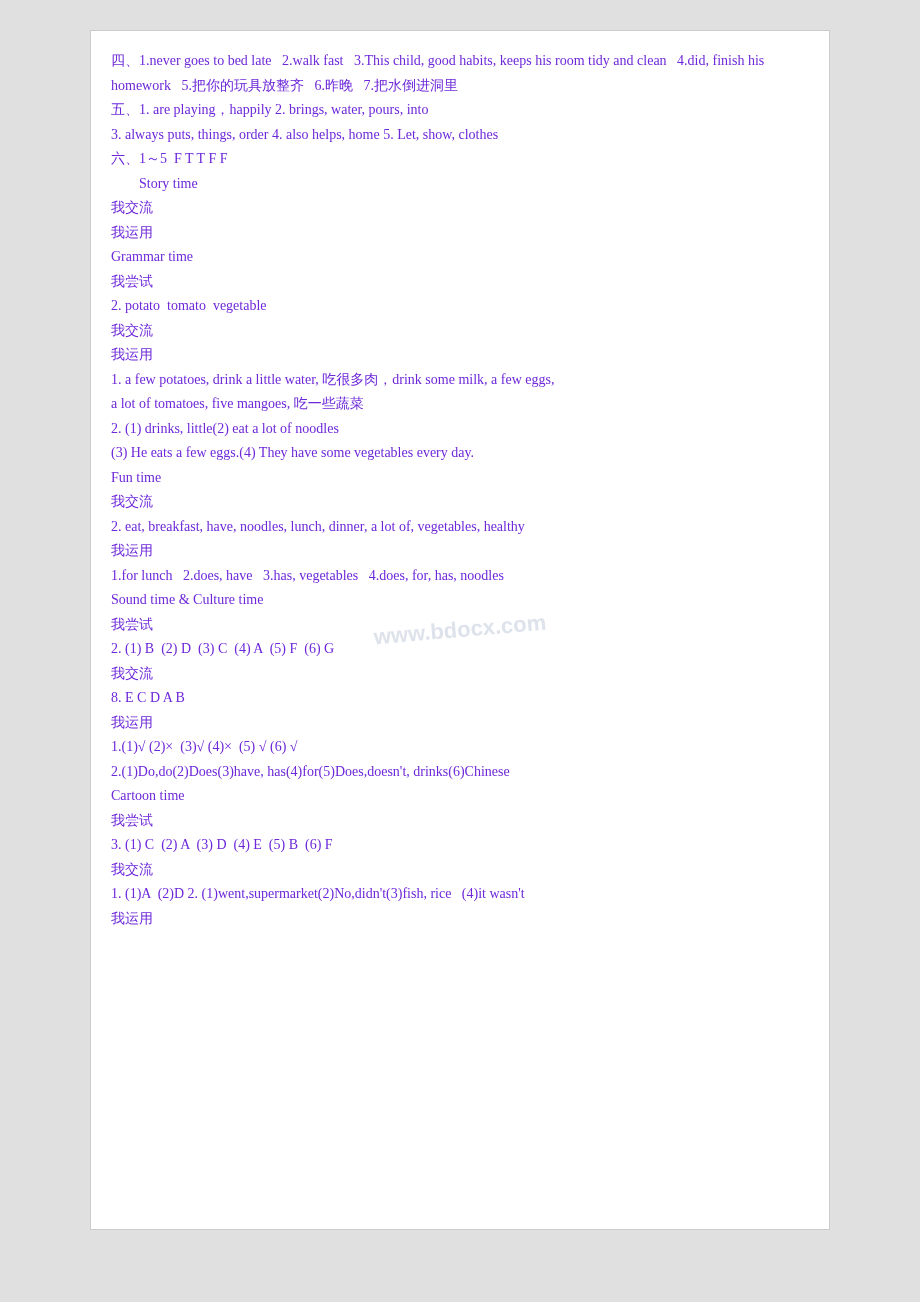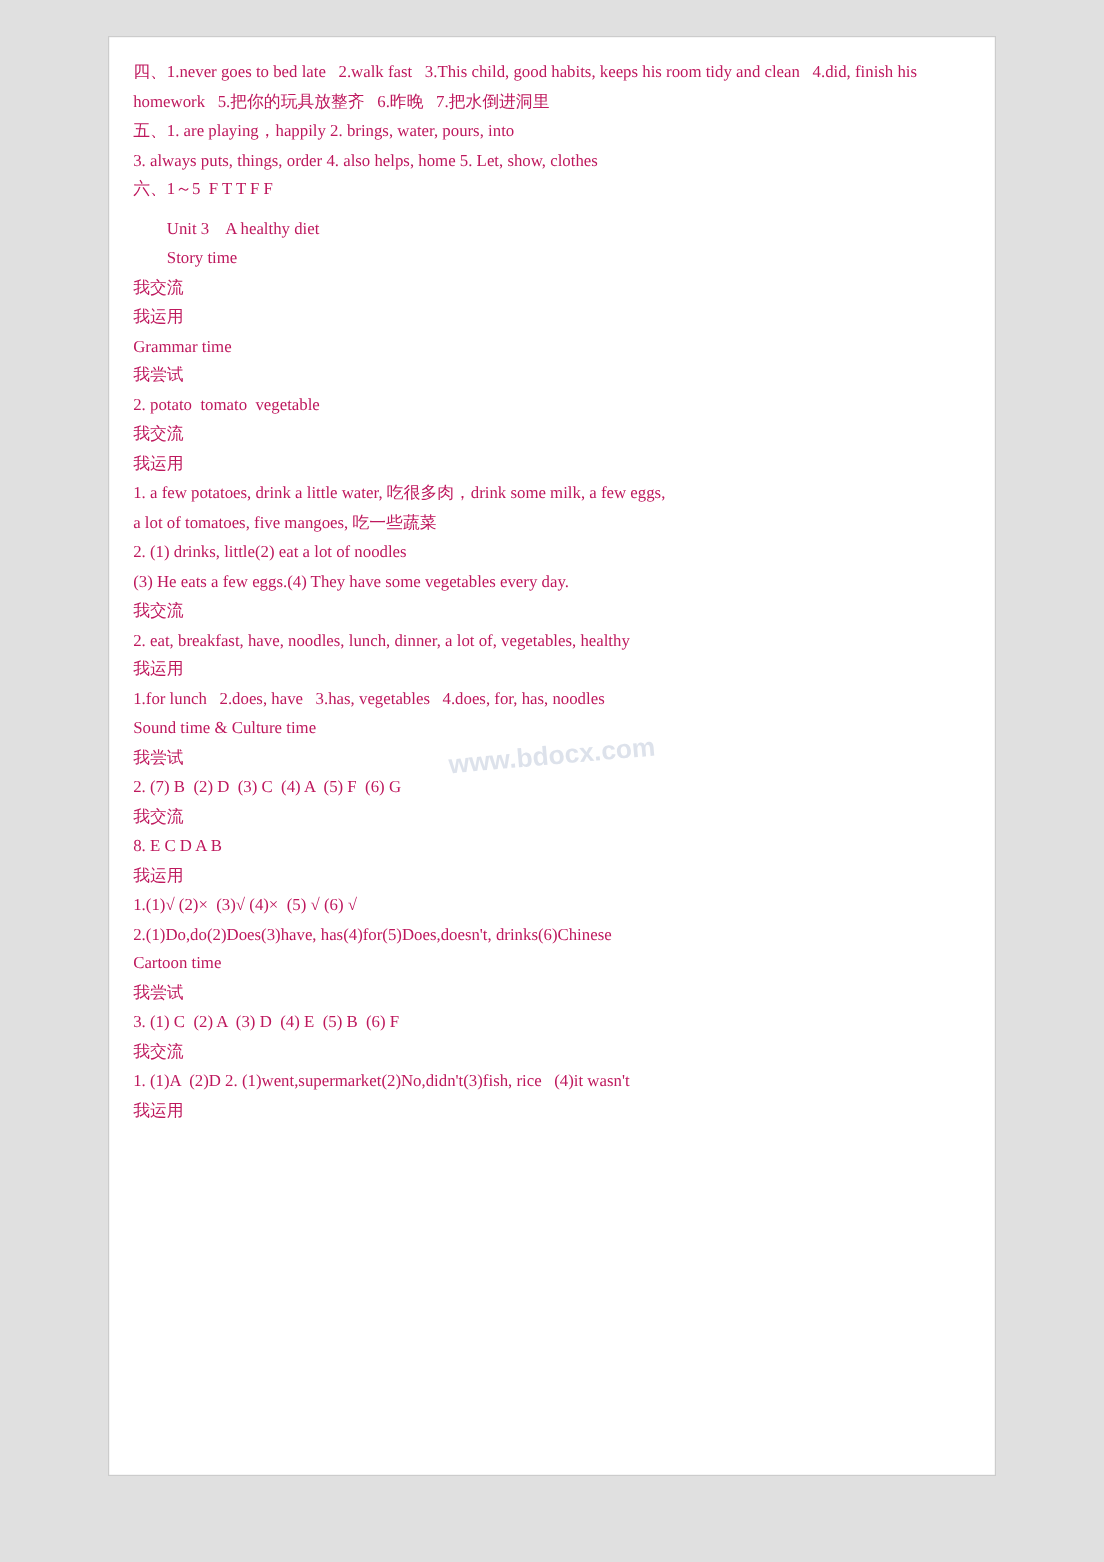--- a/index.html
+++ b/index.html
@@ -23,21 +23,21 @@
       width: 740px;
       min-height: 1200px;
       border: 1px solid #cccccc;
       padding: 18px 20px;
       position: relative;
     }
 
     .content-text {
       font-size: 14px;
       line-height: 1.75;
-      color: #be185d;
+      color: #6d28d9;
       white-space: pre-wrap;
       word-break: break-word;
     }
 
     .watermark {
       position: absolute;
       top: 50%;
       left: 50%;
       transform: translate(-50%, -50%) rotate(-5deg);
       color: rgba(180, 190, 210, 0.45);
@@ -61,23 +61,20 @@
 
   <div>
     <p class="content-text">五、1. are playing，happily 2. brings, water, pours, into
 3. always puts, things, order 4. also helps, home 5. Let, show, clothes</p>
   </div>
 
   <div>
     <p class="content-text">六、1～5  F T T F F</p>
   </div>
 
-  <div>
-    <p class="content-text" style="margin-top:8px;">        Unit 3    A healthy diet</p>
-  </div>
 
   <div>
     <p class="content-text">        Story time</p>
   </div>
 
   <div>
     <p class="content-text">我交流</p>
   </div>
 
 
@@ -107,20 +104,23 @@
     <p class="content-text">我运用</p>
   </div>
 
   <div>
     <p class="content-text">1. a few potatoes, drink a little water, 吃很多肉，drink some milk, a few eggs,
 a lot of tomatoes, five mangoes, 吃一些蔬菜
 2. (1) drinks, little(2) eat a lot of noodles
 (3) He eats a few eggs.(4) They have some vegetables every day.</p>
   </div>
 
+  <div>
+    <p class="content-text">Fun time</p>
+  </div>
 
   <div>
     <p class="content-text">我交流</p>
   </div>
 
   <div>
     <p class="content-text">2. eat, breakfast, have, noodles, lunch, dinner, a lot of, vegetables, healthy</p>
   </div>
 
   <div>
@@ -133,21 +133,21 @@
 
   <div>
     <p class="content-text">Sound time &amp; Culture time</p>
   </div>
 
   <div>
     <p class="content-text">我尝试</p>
   </div>
 
   <div>
-    <p class="content-text">2. (7) B  (2) D  (3) C  (4) A  (5) F  (6) G</p>
+    <p class="content-text">2. (1) B  (2) D  (3) C  (4) A  (5) F  (6) G</p>
   </div>
 
   <div>
     <p class="content-text">我交流</p>
   </div>
 
   <div>
     <p class="content-text">8. E C D A B</p>
   </div>
 

